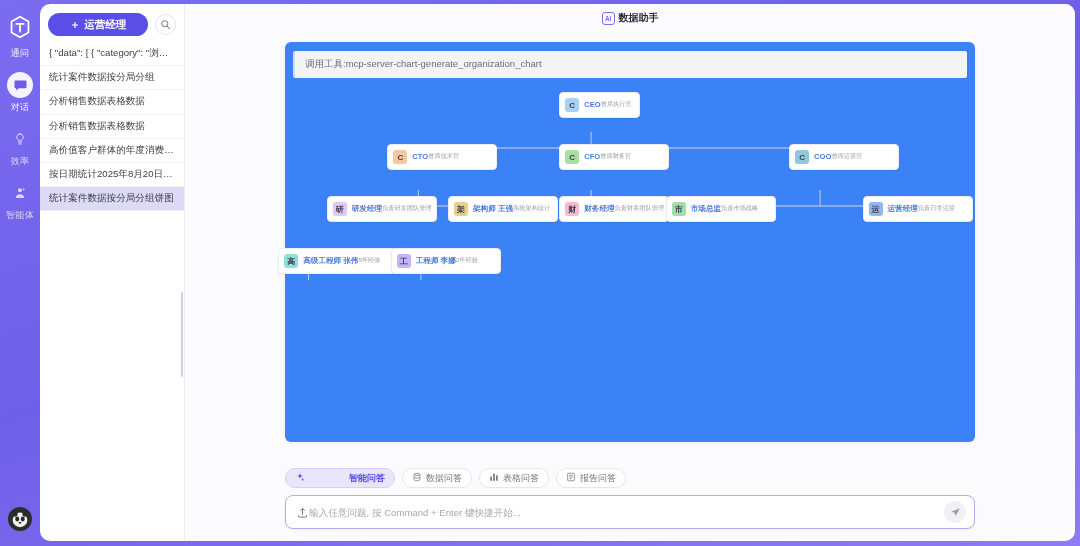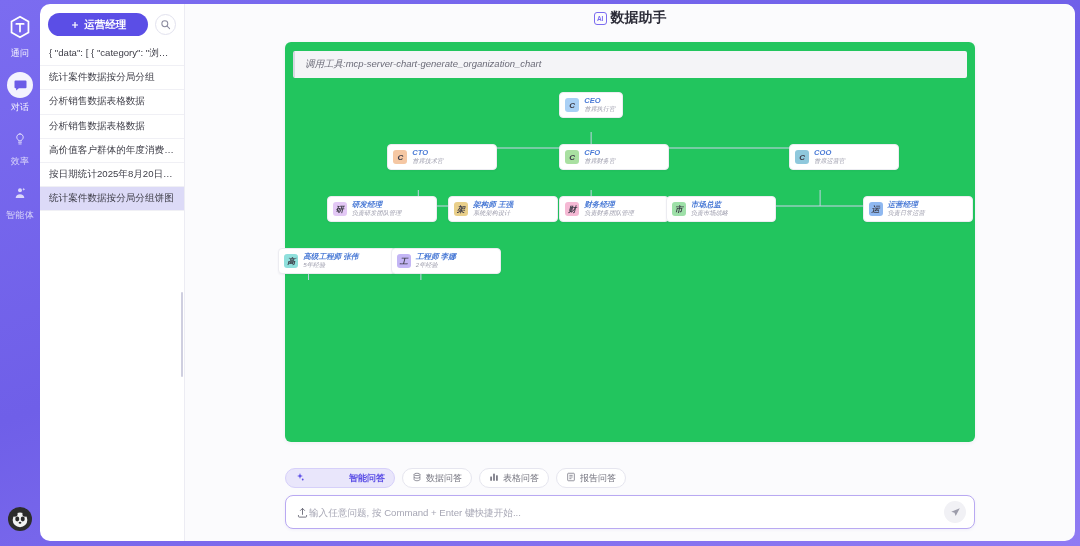--- a/index.html
+++ b/index.html
@@ -96,28 +96,28 @@
     height: 28px; flex: 0 0 28px;
     display: flex; align-items: center; justify-content: center;
     gap: 4px; background: #fbfbfd;
   }
   .ai-badge {
     width: 13px; height: 13px; border-radius: 3px;
     border: 1px solid #7b6cf0; color: #7b6cf0;
     font-size: 6.5px; display: flex; align-items: center; justify-content: center;
     font-weight: 700; letter-spacing: -.2px;
   }
-  .main-title { font-size: 14px; font-weight: 700; color: #2c2c38; }
+  .main-title { font-size: 10px; font-weight: 700; color: #2c2c38; }
 
   .scroll-area { flex: 1 1 auto; padding: 10px 100px 0 100px; overflow: hidden; }
   .card {
-    background: #22c55e; border-radius: 6px;
+    background: #3b82f6; border-radius: 6px;
     box-shadow: 0 1px 4px rgba(40,30,90,.06);
     padding: 9px 8px 8px 8px;
-    height: 400px; position: relative; font-style: italic;
+    height: 400px; position: relative;
   }
   .tool-banner {
     background: #f4f4f7; border-left: 2.5px solid #d8d8e2;
     border-radius: 2px;
     padding: 7px 10px; font-size: 9.5px; color: #6b6b78;
   }
 
   
   .org { position: relative; width: 100%; height: 330px; margin-top: 8px; }
   .org svg { position: absolute; inset: 0; width: 100%; height: 100%; }
@@ -130,21 +130,21 @@
     height: 26px;
     display: flex; align-items: center;
     padding: 0 7px 0 5px;
     gap: 5px;
   }
   .node .chip {
     width: 14px; height: 14px; border-radius: 3px; flex: 0 0 14px;
     display: flex; align-items: center; justify-content: center;
     font-size: 8px; color: #3b3b46; font-weight: 700;
   }
-  .node .txt { display: flex; flex-direction: column; line-height: 1.12; }
+  .node .txt { display: flex; flex-direction: row; line-height: 1.12; }
   .node .nm { font-size: 7.6px; color: #4b7bd6; font-weight: 700; white-space: nowrap;}
   .node .ds { font-size: 6.2px; color: #9b9bab; white-space: nowrap;}
 
   
   .composer { padding: 0 100px 12px 100px; }
   .chips { display: flex; gap: 7px; margin-bottom: 7px; }
   .chip-btn {
     height: 20px; border-radius: 10px; border: 1px solid #e6e6ef;
     background: #fff; color: #74747f; font-size: 9px;
     display: flex; align-items: center; gap: 4px; padding: 0 9px;

